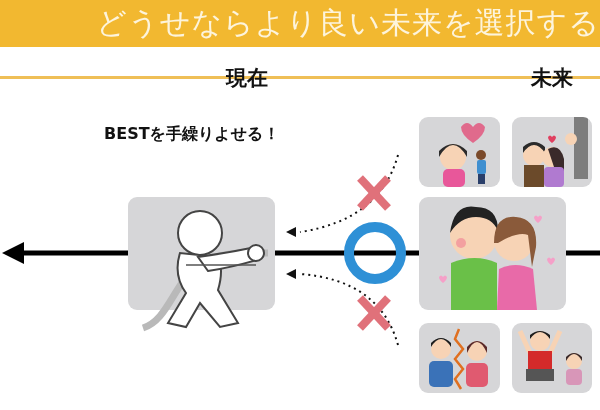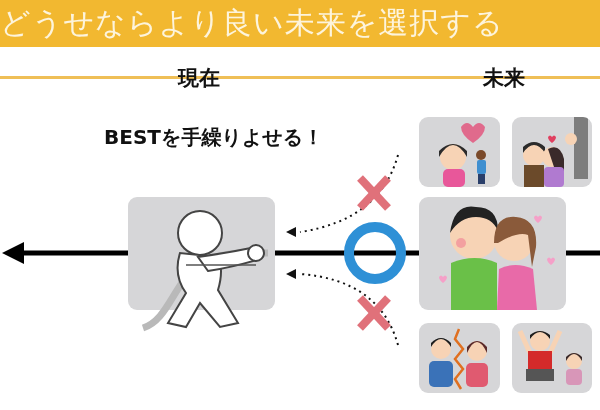--- a/index.html
+++ b/index.html
@@ -1,25 +1,25 @@
 <!DOCTYPE html>
 <html><head>
 <meta charset="utf-8">
 <style>
   html, body { margin:0; padding:0; }
   body { width:600px; height:410px; background:#ffffff; position:relative; overflow:hidden;
          font-family:"DejaVu Sans", "Liberation Sans", sans-serif; }
   .header { position:absolute; left:0; top:0; width:600px; height:47px; background:#f2b830;
-            display:flex; align-items:center; justify-content:flex-start; }
+            display:flex; align-items:center; justify-content:flex-end; }
   .header-title { color:#fdf4dc; font-size:30px; font-weight:300; letter-spacing:1px; }
   .rule { position:absolute; left:0; top:76px; width:600px; height:3px; background:#efbf57; }
-  .col-label { position:absolute; top:64px; font-size:21px; font-weight:bold; color:#111; }
+  .col-label { position:absolute; top:64px; font-size:21px; font-weight:bold; color:#111;margin-left:48px; }
   .label-now { left:178px; }
   .label-future { left:483px; }
-  .best { position:absolute; left:104px; top:124px; font-size:20px; font-weight:bold; color:#111; }
+  .best { position:absolute; left:104px; top:124px; font-size:16px; font-weight:bold; color:#111; }
   .card { position:absolute; background:#d6d6d8; border-radius:9px; overflow:hidden; }
   .timeline { position:absolute; left:0; top:0; width:600px; height:410px; }
 </style>
 </head>
 <body>
 
 <div class="header">
   <span class="header-title">どうせならより良い未来を選択する</span>
 </div>
 <div class="rule"></div>

